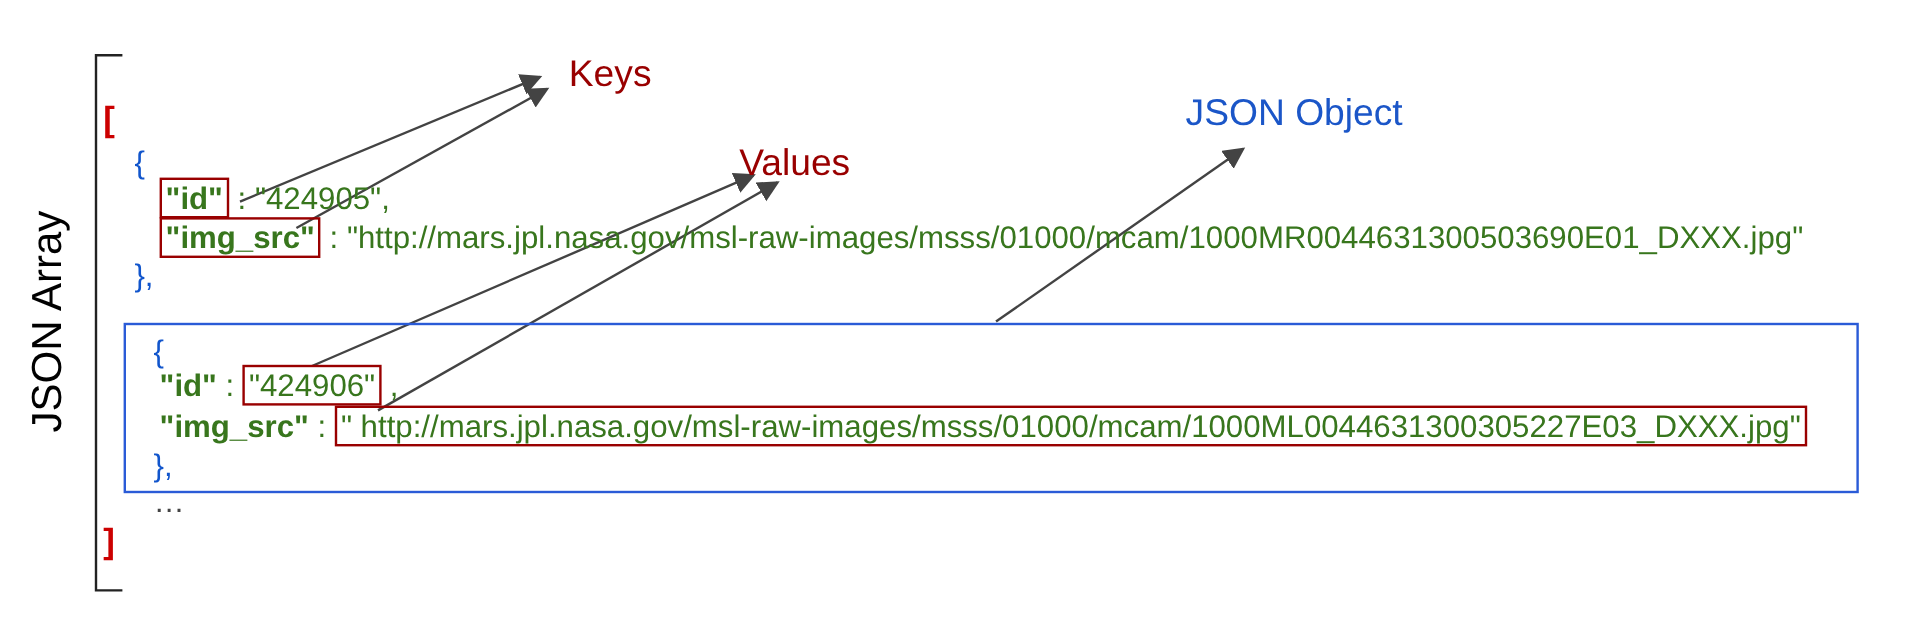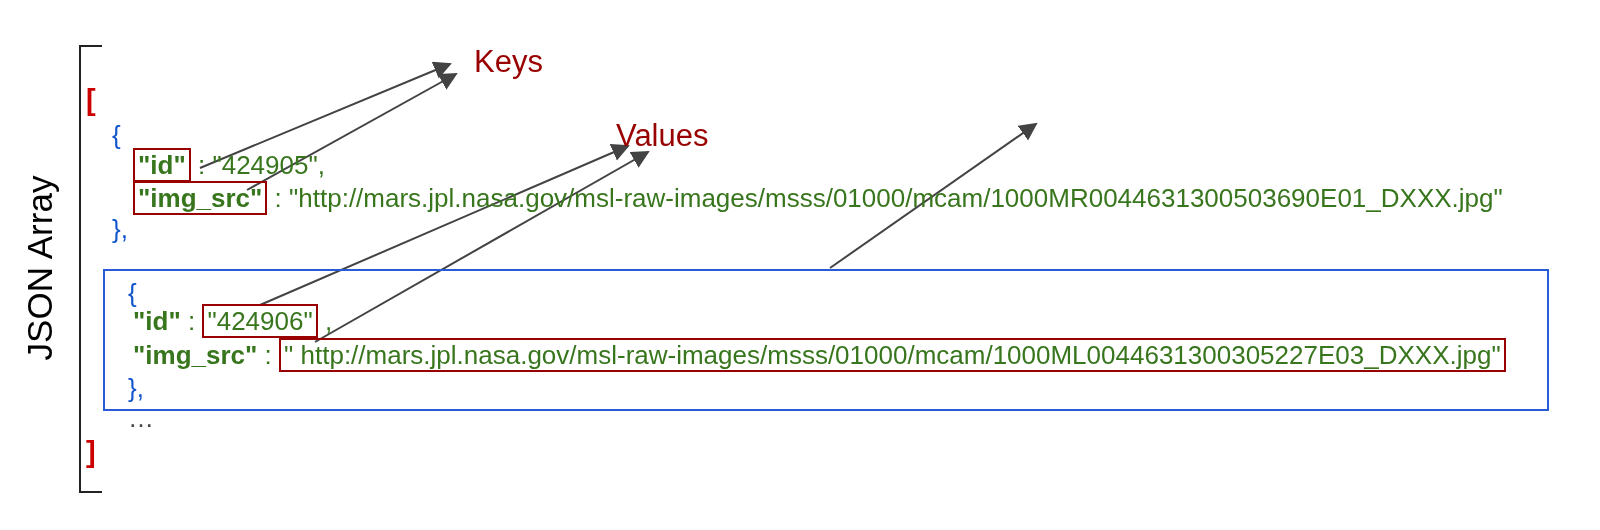--- a/index.html
+++ b/index.html
@@ -68,20 +68,21 @@
     <line x1="247" y1="190" x2="456" y2="74" stroke="#434343" stroke-width="2" marker-end="url(#arrowhead)"></line>
     <line x1="260" y1="305" x2="628" y2="146" stroke="#434343" stroke-width="2" marker-end="url(#arrowhead)"></line>
     <line x1="315" y1="342" x2="648" y2="152" stroke="#434343" stroke-width="2" marker-end="url(#arrowhead)"></line>
     <line x1="830" y1="268" x2="1036" y2="124" stroke="#434343" stroke-width="2" marker-end="url(#arrowhead)"></line>
   </svg>
 
   <div class="array-label">JSON Array</div>
 
   <div class="anno anno-red" style="left:474px; top:44px;">Keys</div>
   <div class="anno anno-red" style="left:616px; top:118px;">Values</div>
+  <div class="anno anno-blue" style="left:988px; top:76px;">JSON Object</div>
 
   <div class="tok red-bracket" style="left:86px; top:84px;">[</div>
 
   <div class="tok brace" style="left:112px; top:120px;">{</div>
 
   <div class="code-line" style="left:133px; top:150px;"><span class="key boxed">"id"</span><span class="val"> : </span><span class="val">"424905",</span></div>
 
   <div class="code-line" style="left:133px; top:183px;"><span class="key boxed">"img_src"</span><span class="val"> : </span><span class="val">"http://mars.jpl.nasa.gov/msl-raw-images/msss/01000/mcam/1000MR0044631300503690E01_DXXX.jpg"</span></div>
 
   <div class="tok brace" style="left:112px; top:214px;">},</div>

